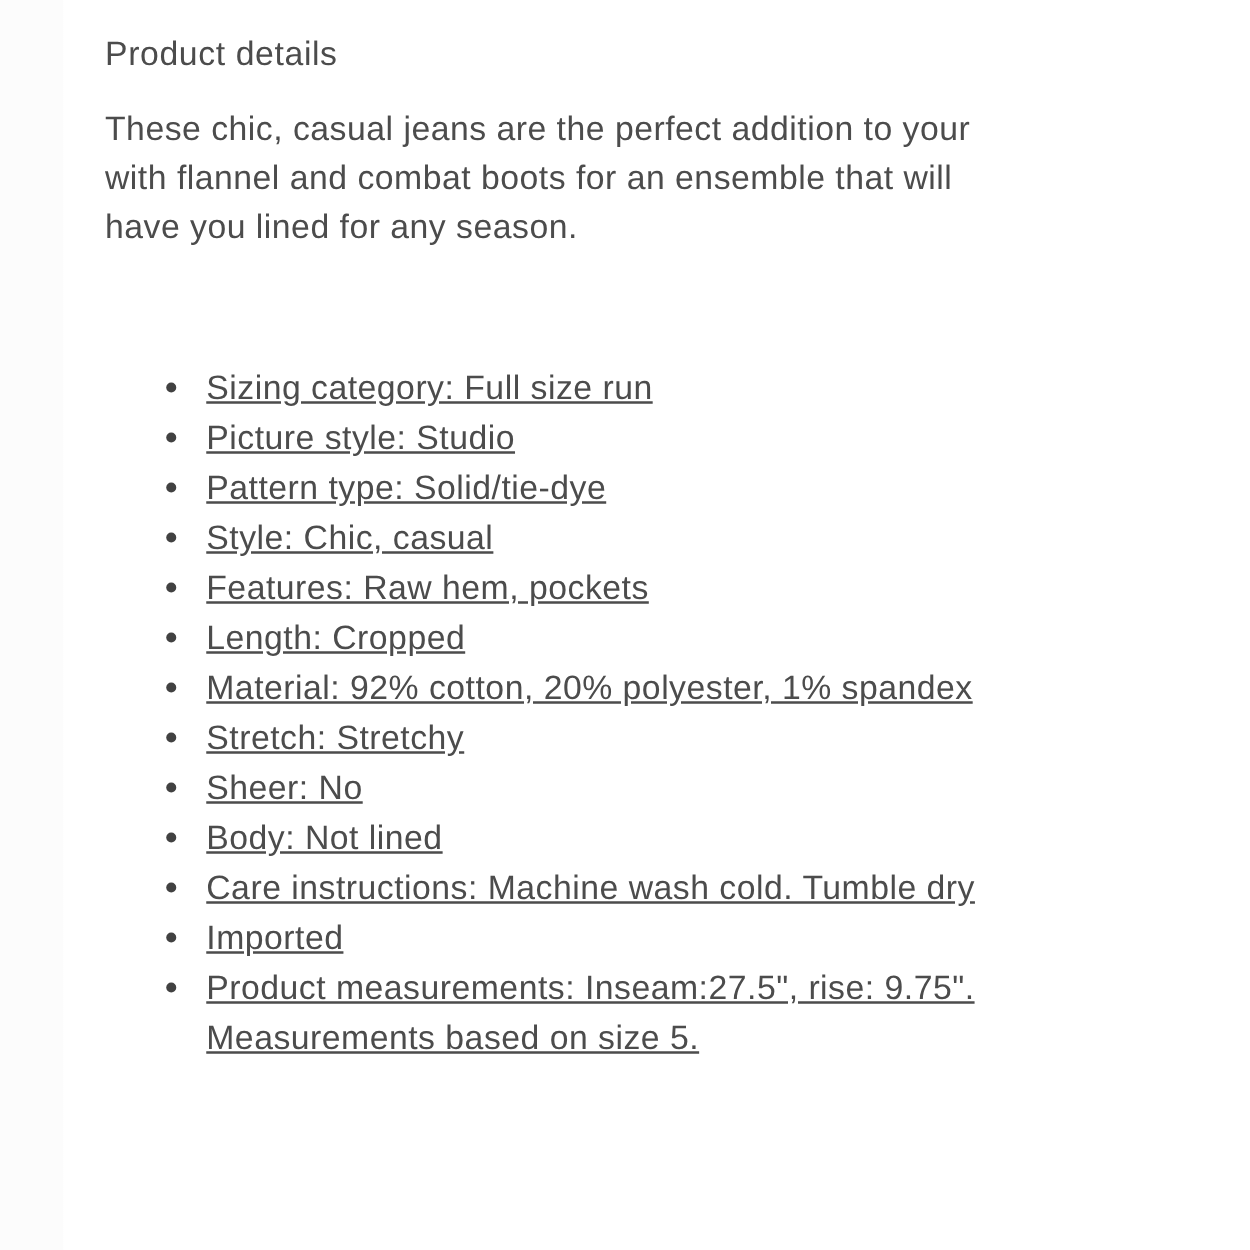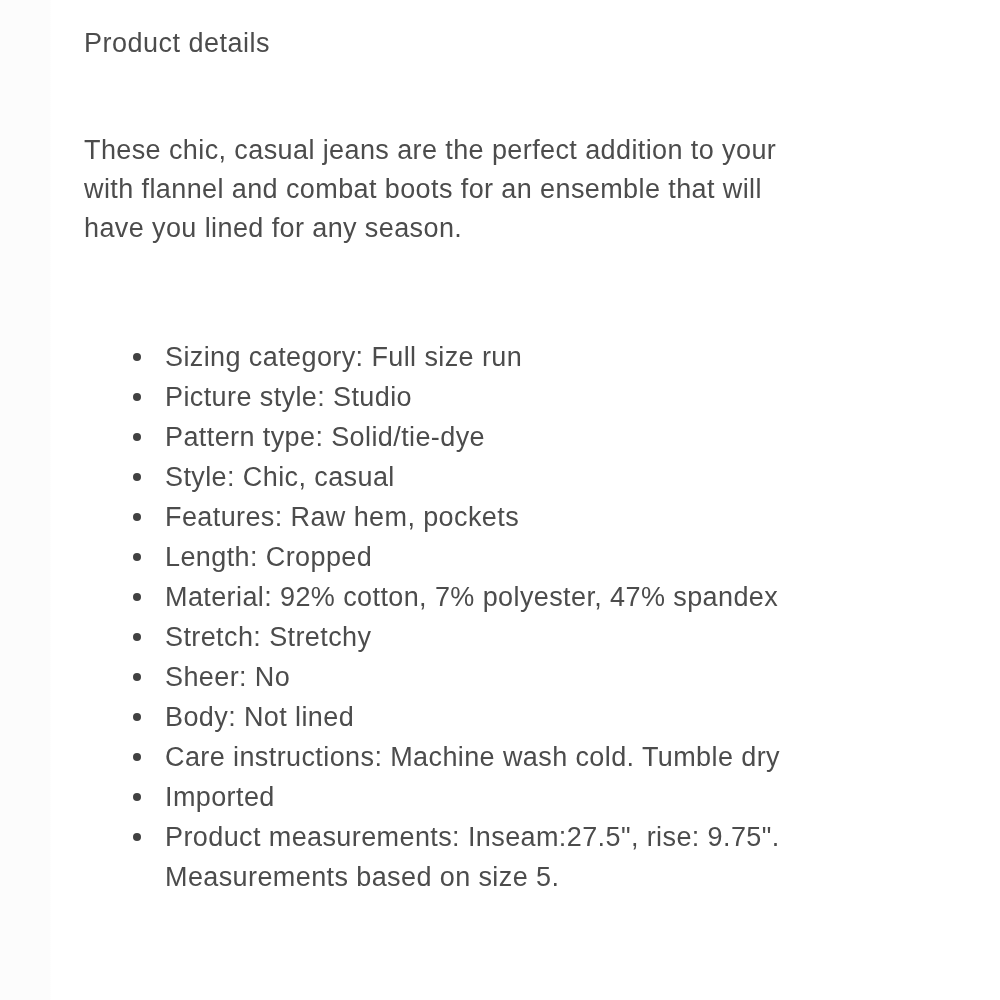--- a/index.html
+++ b/index.html
@@ -25,39 +25,40 @@
   }
   .heading {
     font-size: 27px;
     font-weight: 400;
     letter-spacing: 0.5px;
     line-height: 32px;
     color: var(--text);
     white-space: nowrap;
   }
   .desc {
-    margin-top: 72px;
+    margin-top: 25px;
     font-size: 27px;
     letter-spacing: 0.4px;
     line-height: 39px;
   }
   .desc .line {
     display: block;
     white-space: nowrap;
   }
   .attrs {
     list-style: none;
     margin-top: 89px;
   }
   .attrs li {
     position: relative;
     padding-left: 81px;
     font-size: 27px;
     letter-spacing: 0.4px;
     line-height: 40px;
+    text-decoration: underline;
   }
   .attrs .dot {
     position: absolute;
     left: 49px;
     top: 16px;
     width: 8px;
     height: 8px;
     border-radius: 50%;
     background: var(--bullet);
   }
@@ -98,21 +99,21 @@
       <li>
         <span class="dot"></span>
         <span class="line">Features: Raw hem, pockets</span>
       </li>
       <li>
         <span class="dot"></span>
         <span class="line">Length: Cropped</span>
       </li>
       <li>
         <span class="dot"></span>
-        <span class="line">Material: 92% cotton, 7% polyester, 47% spandex</span>
+        <span class="line">Material: 92% cotton, 20% polyester, 1% spandex</span>
       </li>
       <li>
         <span class="dot"></span>
         <span class="line">Stretch: Stretchy</span>
       </li>
       <li>
         <span class="dot"></span>
         <span class="line">Sheer: No</span>
       </li>
       <li>

